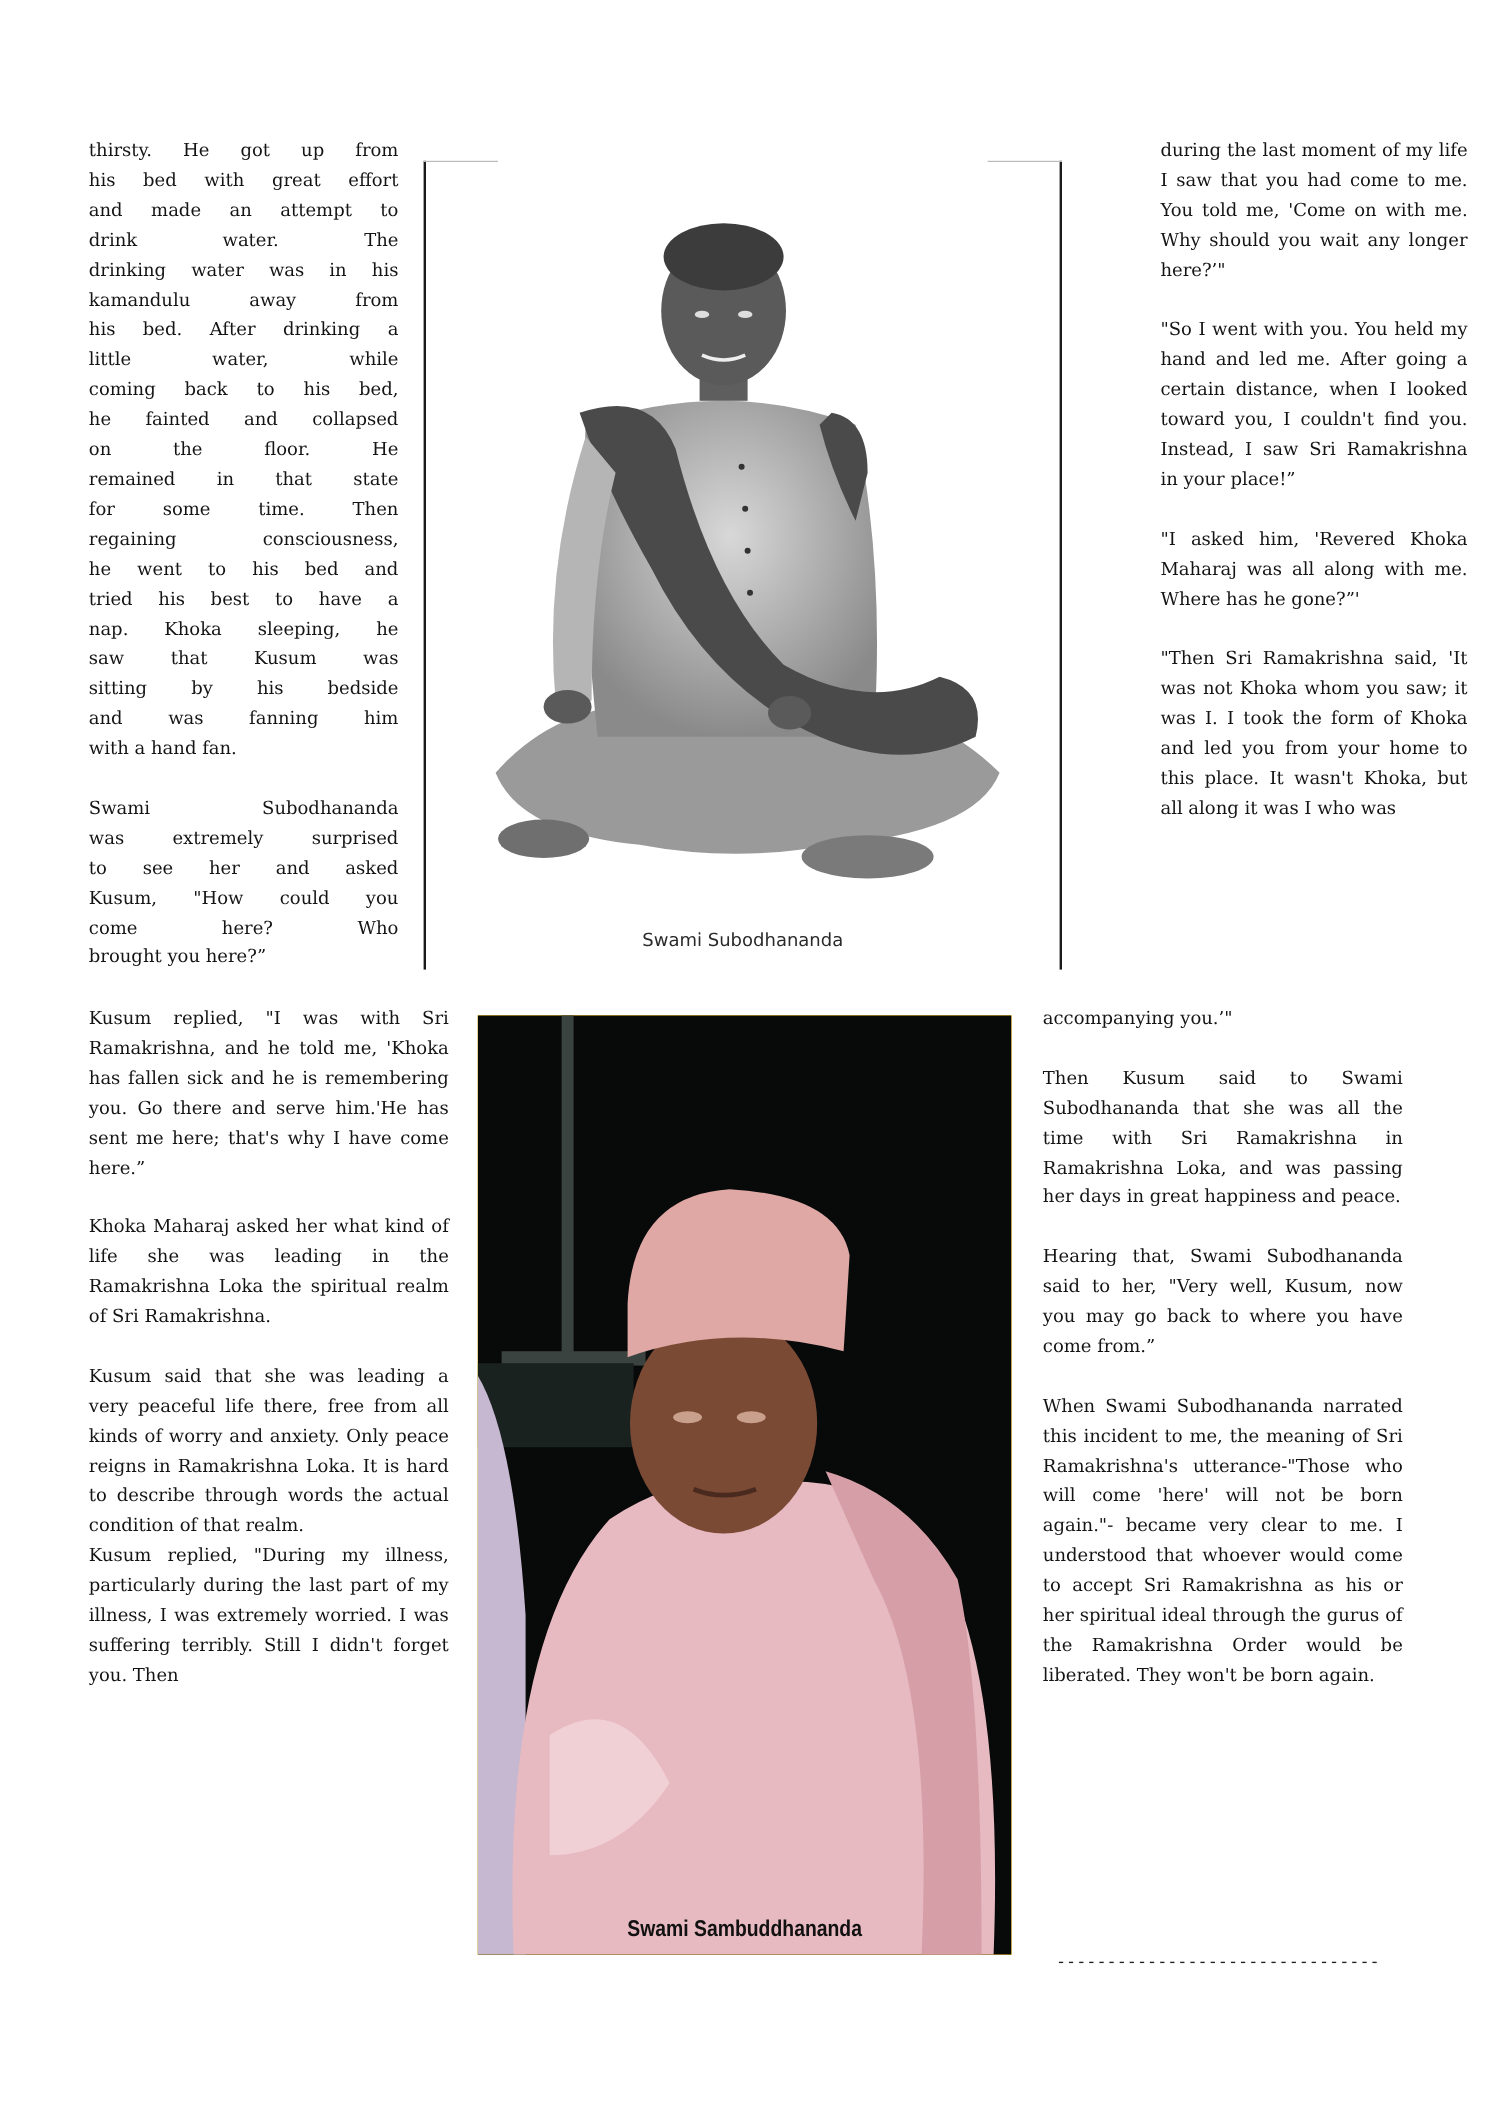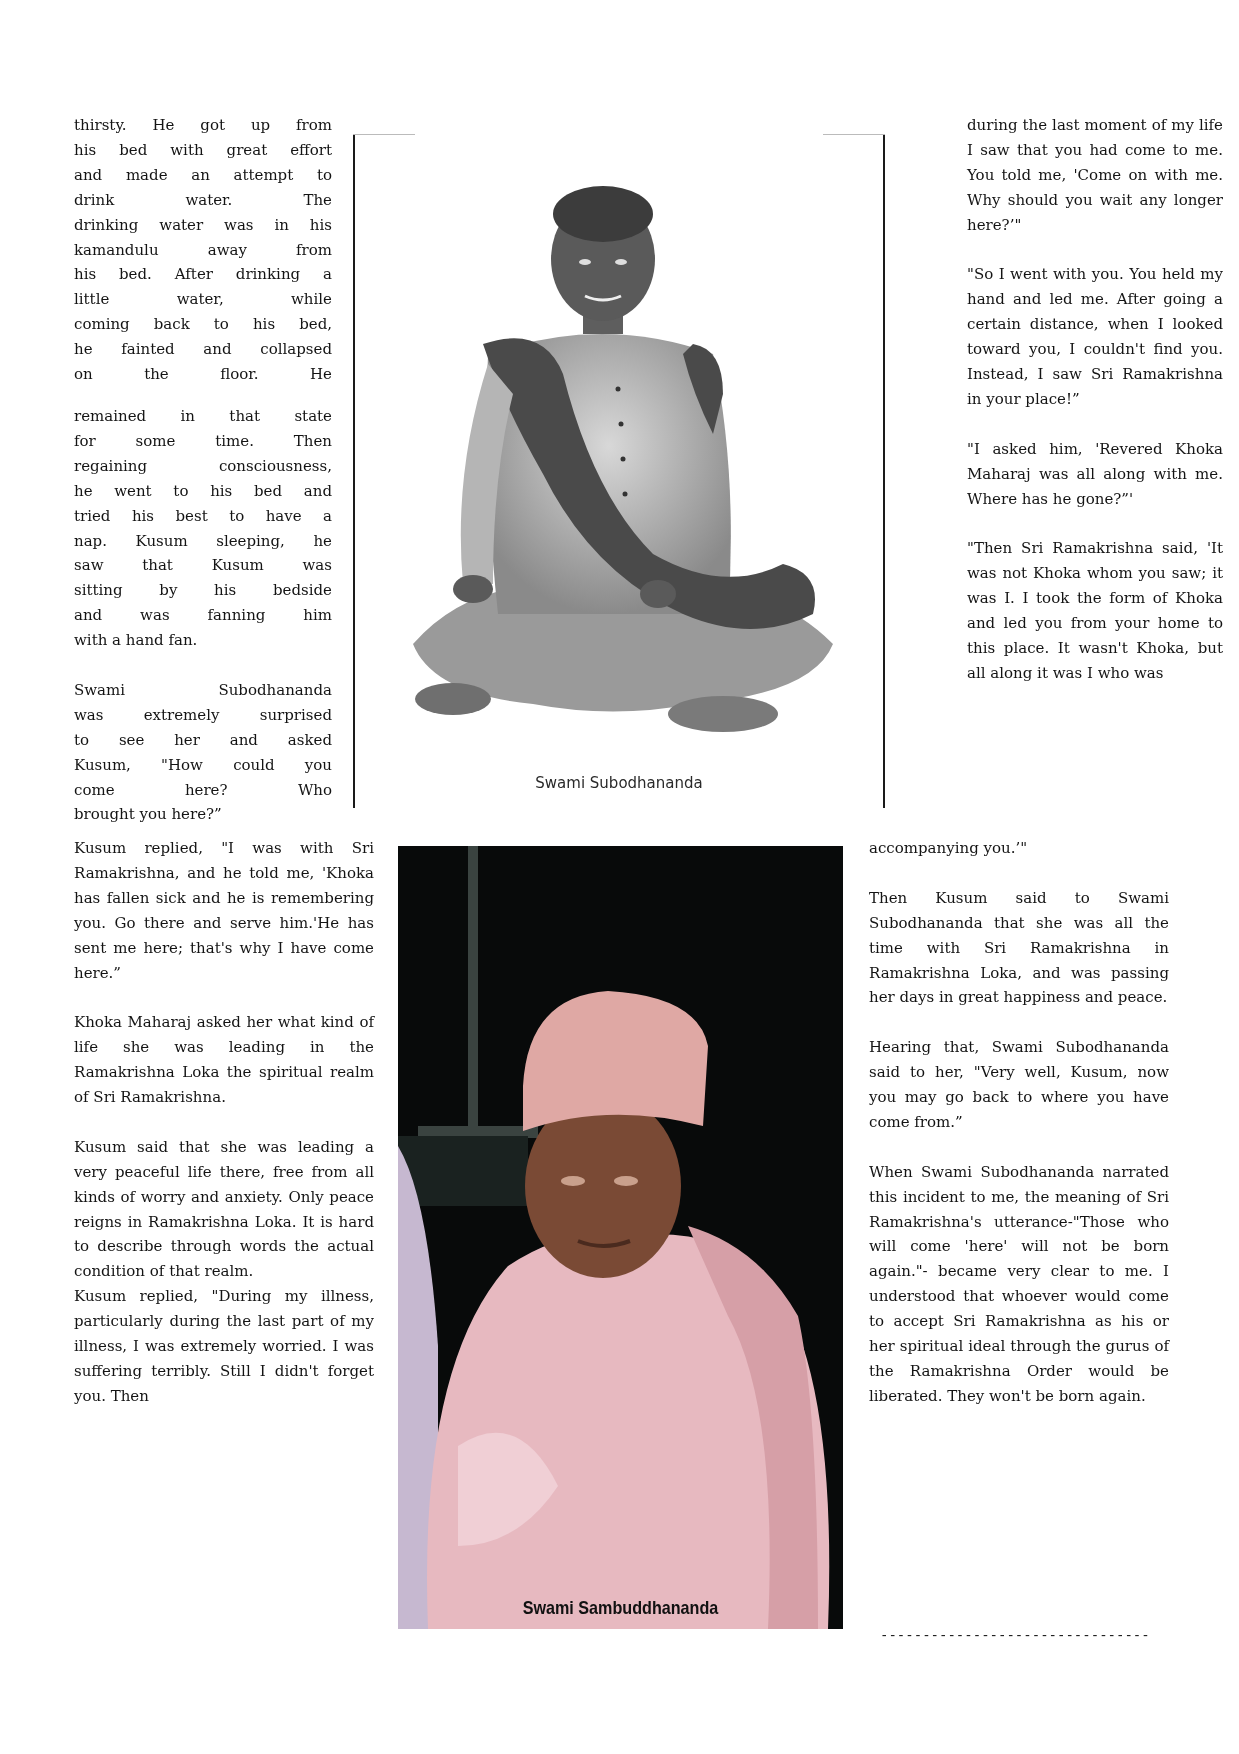--- a/index.html
+++ b/index.html
@@ -43,26 +43,26 @@
     <span style="display: block; text-align: justify; text-align-last: justify;">his bed with great effort</span>
     <span style="display: block; text-align: justify; text-align-last: justify;">and made an attempt to</span>
     <span style="display: block; text-align: justify; text-align-last: justify;">drink water. The</span>
     <span style="display: block; text-align: justify; text-align-last: justify;">drinking water was in his</span>
     <span style="display: block; text-align: justify; text-align-last: justify;">kamandulu away from</span>
     <span style="display: block; text-align: justify; text-align-last: justify;">his bed. After drinking a</span>
     <span style="display: block; text-align: justify; text-align-last: justify;">little water, while</span>
     <span style="display: block; text-align: justify; text-align-last: justify;">coming back to his bed,</span>
     <span style="display: block; text-align: justify; text-align-last: justify;">he fainted and collapsed</span>
     <span style="display: block; text-align: justify; text-align-last: justify;">on the floor. He</span>
-    <span style="display: block; text-align: justify; text-align-last: justify; margin-top: 17px;">remained in that state</span>
+    <span style="display: block; text-align: justify; text-align-last: justify;">remained in that state</span>
     <span style="display: block; text-align: justify; text-align-last: justify;">for some time. Then</span>
     <span style="display: block; text-align: justify; text-align-last: justify;">regaining consciousness,</span>
     <span style="display: block; text-align: justify; text-align-last: justify;">he went to his bed and</span>
     <span style="display: block; text-align: justify; text-align-last: justify;">tried his best to have a</span>
-    <span style="display: block; text-align: justify; text-align-last: justify;">nap. Kusum sleeping, he</span>
+    <span style="display: block; text-align: justify; text-align-last: justify;">nap. Khoka sleeping, he</span>
     <span style="display: block; text-align: justify; text-align-last: justify;">saw that Kusum was</span>
     <span style="display: block; text-align: justify; text-align-last: justify;">sitting by his bedside</span>
     <span style="display: block; text-align: justify; text-align-last: justify;">and was fanning him</span>
     <span style="display: block; text-align: justify; text-align-last: left;">with a hand fan.</span>
   </p>
   <p>
     <span style="display: block; text-align: justify; text-align-last: justify;">Swami Subodhananda</span>
     <span style="display: block; text-align: justify; text-align-last: justify;">was extremely surprised</span>
     <span style="display: block; text-align: justify; text-align-last: justify;">to see her and asked</span>
     <span style="display: block; text-align: justify; text-align-last: justify;">Kusum, "How could you</span>

